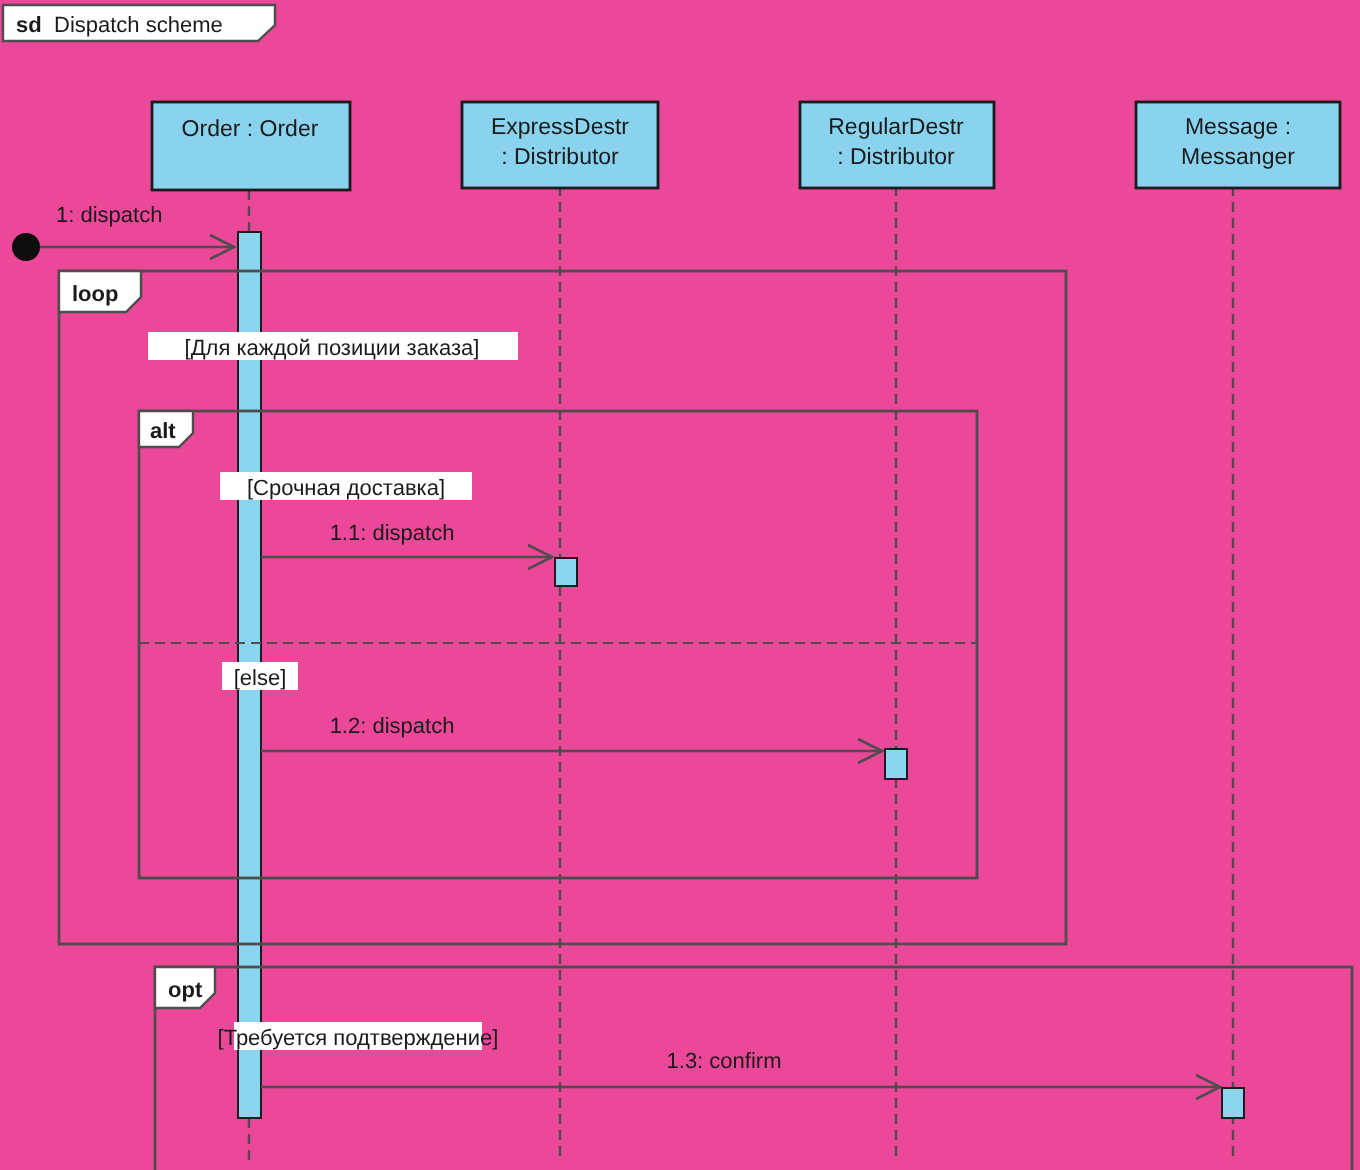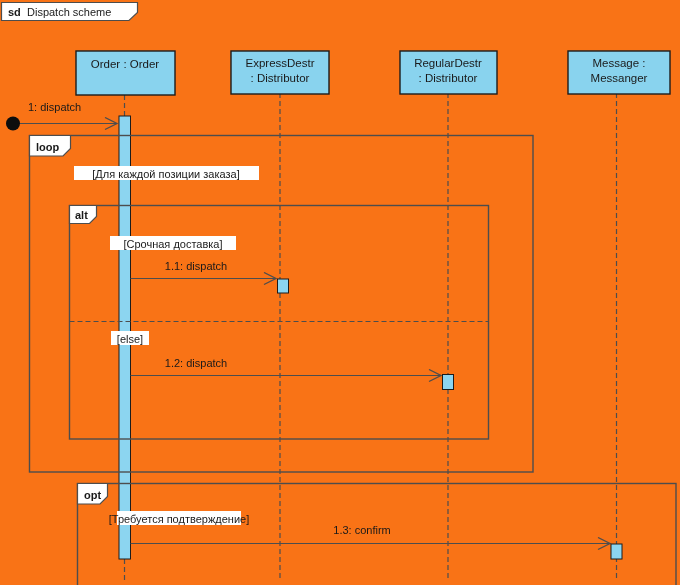--- a/index.html
+++ b/index.html
@@ -1,16 +1,16 @@
 <!DOCTYPE html>
 <html><head>
 <meta charset="utf-8">
 <style>
   html,body { margin:0; padding:0; background:#ffffff; }
-  .stage { position:relative; width:680px; height:585px; background:#f97316; overflow:hidden; }
+  .stage { position:relative; width:680px; height:585px; background:#ec4899; overflow:hidden; }
   svg { display:block; }
   text { font-family:"Liberation Sans","DejaVu Sans",sans-serif; fill:#1a1a1a; }
   .head-label   { font-size:11.5px; }
   .msg-label    { font-size:11px; }
   .guard-label  { font-size:11px; }
   .frag-op      { font-size:11px; font-weight:bold; }
   .frame-kw     { font-size:11px; font-weight:bold; }
   .frame-title  { font-size:11px; }
   .shape        { stroke:#1c1c1c; stroke-width:1.4; }
   .frag-box     { fill:none; stroke:#4d4d4d; stroke-width:1.4; }

